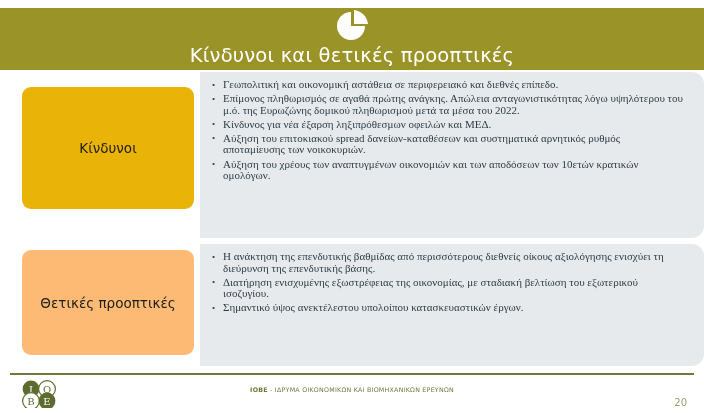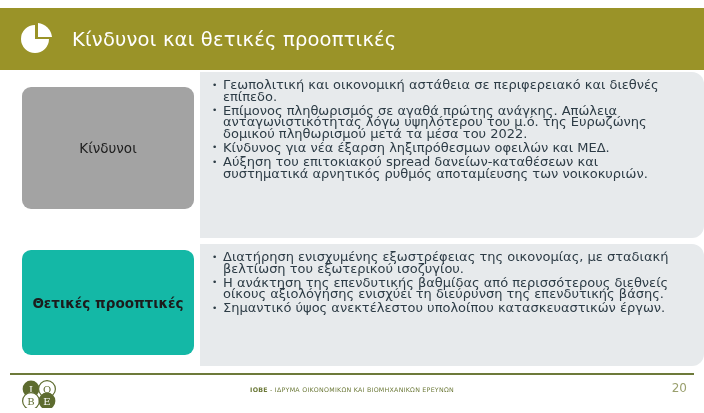--- a/index.html
+++ b/index.html
@@ -18,20 +18,21 @@
   
   .header-bar {
     position: absolute;
     left: 0;
     top: 8px;
     width: 704px;
     height: 62px;
     background: #9a9328;
     display: flex;
     align-items: center;
+    flex-direction: column;
   }
   .header-icon {
     width: 36px;
     height: 36px;
     margin-left: 18px;
     margin-right: 18px;
     flex: 0 0 auto;
   }
   .header-title {
     color: #ffffff;
@@ -61,27 +62,26 @@
     justify-content: center;
     text-align: center;
     color: #1c1c1c;
     font-size: 13.5px;
     box-sizing: border-box;
     padding: 4px 8px;
   }
   .label-risks {
     top: 17px;
     height: 122px;
-    background: #a3a3a3;
+    background: #eab308;
   }
   .label-positive {
     top: 180px;
     height: 105px;
-    background: #14b8a6;
-    font-weight: bold;
+    background: #fdba74;
   }
 
   
   .content-panel {
     position: absolute;
     left: 200px;
     width: 504px;
     background: #e7eaec;
     box-sizing: border-box;
     padding: 7px 20px 7px 10px;
@@ -103,24 +103,25 @@
 
   ul.bullets {
     list-style: none;
     margin: 0;
     padding: 0;
   }
   ul.bullets li {
     position: relative;
     padding-left: 13px;
     margin: 0 0 2.5px 0;
-    font-size: 13px;
+    font-size: 11px;
     line-height: 11.6px;
     color: #2d3c46;
     text-align: left;
+    font-family: Liberation Serif, serif;
   }
   ul.bullets li::before {
     content: "\2022";
     position: absolute;
     left: 2px;
     top: -0.5px;
     color: #2d3c46;
     font-size: 9px;
     line-height: 12px;
   }
@@ -159,22 +160,22 @@
     letter-spacing: 0.25px;
     color: #6d7a3a;
     font-weight: bold;
   }
   .footer-text .sub {
     font-weight: normal;
   }
   .page-number {
     position: absolute;
     right: 17px;
-    top: 4px;
-    font-size: 12px;
+    top: 20px;
+    font-size: 10px;
     color: #9aa06e;
   }
 </style>
 </head>
 <body>
 
 <div class="header-bar">
   <svg class="header-icon" viewBox="0 0 36 36">
     <path d="M17 4 A14 14 0 1 0 31 18 L17 18 Z" fill="#ffffff"></path>
     <path d="M20 2 A16 16 0 0 1 34 16 L20 16 Z" fill="#ffffff"></path>
@@ -187,31 +188,32 @@
   <div class="label-card label-risks">
     <span>Κίνδυνοι</span>
   </div>
 
   <div class="content-panel panel-risks">
     <ul class="bullets">
       <li>Γεωπολιτική και οικονομική αστάθεια σε περιφερειακό και διεθνές επίπεδο.</li>
       <li>Επίμονος πληθωρισμός σε αγαθά πρώτης ανάγκης. Απώλεια ανταγωνιστικότητας λόγω υψηλότερου του μ.ό. της Ευρωζώνης δομικού πληθωρισμού μετά τα μέσα του 2022.</li>
       <li>Κίνδυνος για νέα έξαρση ληξιπρόθεσμων οφειλών και ΜΕΔ.</li>
       <li>Αύξηση του επιτοκιακού spread δανείων-καταθέσεων και συστηματικά αρνητικός ρυθμός αποταμίευσης των νοικοκυριών.</li>
+      <li>Αύξηση του χρέους των αναπτυγμένων οικονομιών και των αποδόσεων των 10ετών κρατικών ομολόγων.</li>
     </ul>
   </div>
 
   <div class="label-card label-positive">
     <span>Θετικές προοπτικές</span>
   </div>
 
   <div class="content-panel panel-positive">
     <ul class="bullets">
+      <li>Η ανάκτηση της επενδυτικής βαθμίδας από περισσότερους διεθνείς οίκους αξιολόγησης ενισχύει τη διεύρυνση της επενδυτικής βάσης.</li>
       <li>Διατήρηση ενισχυμένης εξωστρέφειας της οικονομίας, με σταδιακή βελτίωση του εξωτερικού ισοζυγίου.</li>
-      <li>Η ανάκτηση της επενδυτικής βαθμίδας από περισσότερους διεθνείς οίκους αξιολόγησης ενισχύει τη διεύρυνση της επενδυτικής βάσης.</li>
       <li>Σημαντικό ύψος ανεκτέλεστου υπολοίπου κατασκευαστικών έργων.</li>
     </ul>
   </div>
 
 </div>
 
 <div class="footer-rule"></div>
 <div class="footer">
 
   <svg class="footer-logo" viewBox="0 0 42 28">

